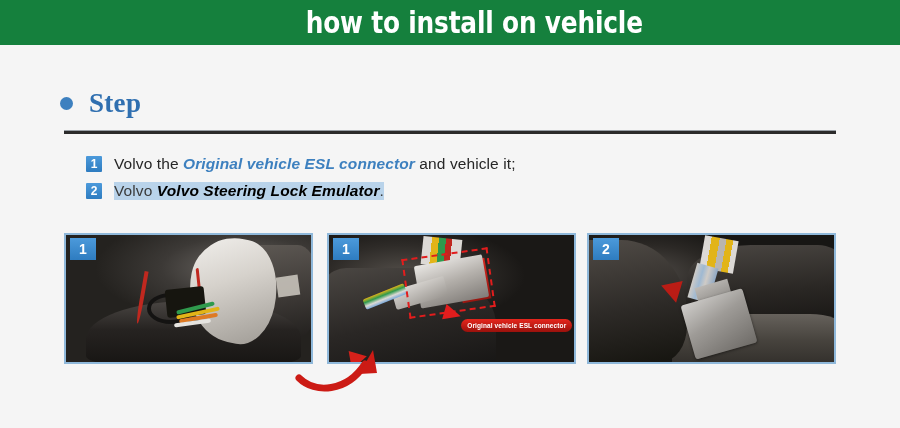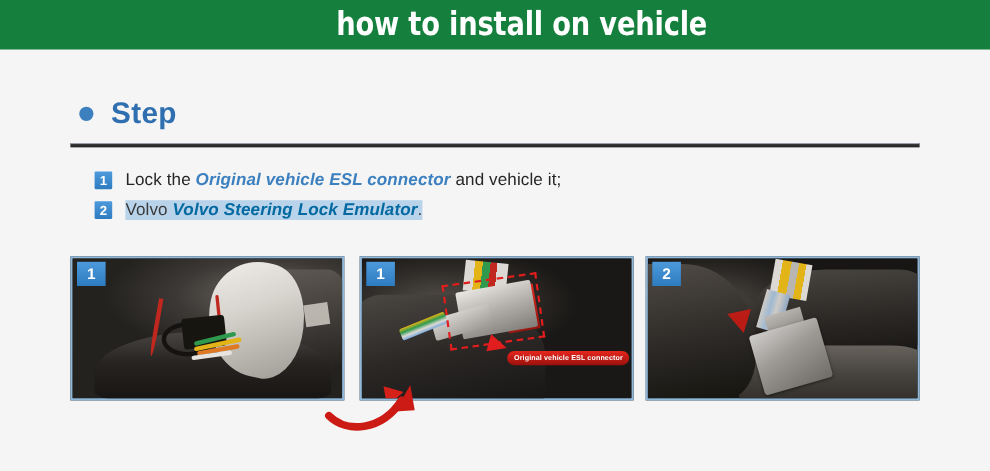--- a/index.html
+++ b/index.html
@@ -33,25 +33,26 @@
     font-weight: bold;
     font-size: 30px;
     letter-spacing: -0.2px;
     transform: scaleX(0.92);
     white-space: nowrap;
   }
 
   
   .step-head {
     position: absolute;
-    left: 72px;
+    left: 60px;
     top: 88px;
     display: flex;
     align-items: center;
     gap: 16px;
+    font-family: Liberation Serif, serif;
   }
   .step-bullet {
     width: 13px;
     height: 13px;
     border-radius: 50%;
     background: #3d80bf;
     display: inline-block;
   }
   .step-label {
     color: #2f6fb0;
@@ -105,21 +106,21 @@
   .step-text .accent {
     color: #3d80bf;
     font-style: italic;
     font-weight: bold;
   }
   .step-row.selected .step-text {
     background: #b9d3ea;
     color: #3a3a3a;
   }
   .step-row.selected .step-text .accent {
-    color: #0369a1;
+    color: #000000;
   }
 
   
   .photos {
     position: absolute;
     left: 64px;
     top: 233px;
     width: 772px;
     height: 131px;
   }
@@ -340,21 +341,21 @@
 <div class="step-head">
   <span class="step-bullet"></span>
   <span class="step-label">Step</span>
 </div>
 <div class="rule"></div>
 
 <div class="steps">
 
   <div class="step-row">
     <span class="step-num">1</span>
-    <span class="step-text"><span>Lock the </span><span class="accent">Original vehicle ESL connector</span><span> and vehicle it;</span></span>
+    <span class="step-text"><span>Volvo the </span><span class="accent">Original vehicle ESL connector</span><span> and vehicle it;</span></span>
   </div>
 
   <div class="step-row selected">
     <span class="step-num">2</span>
     <span class="step-text"><span>Volvo </span><span class="accent">Volvo Steering Lock Emulator</span><span>.</span></span>
   </div>
 
 </div>
 
 <div class="photos">

